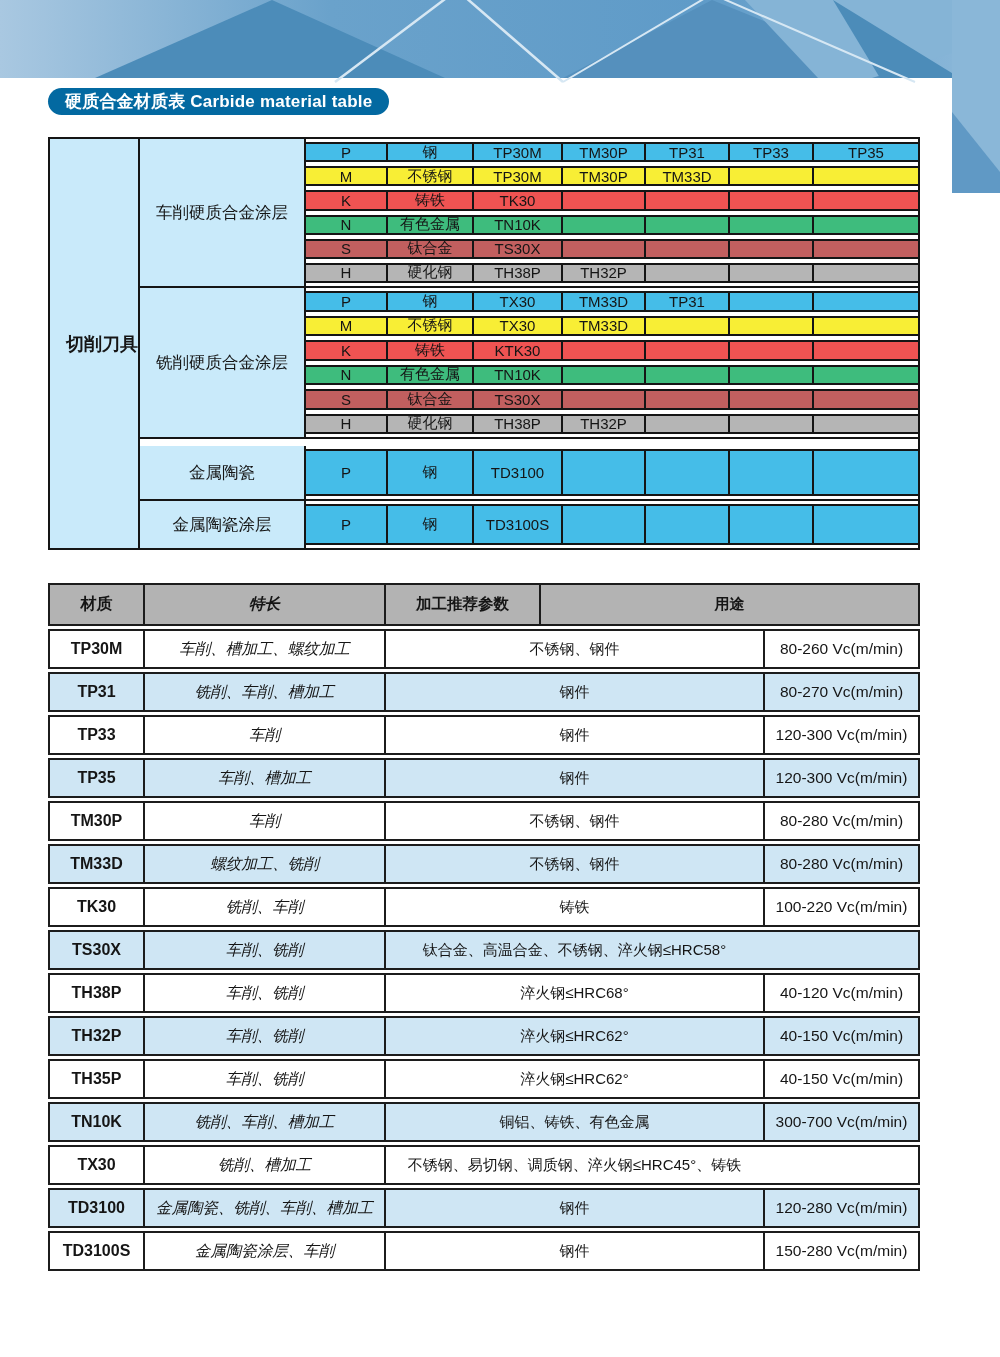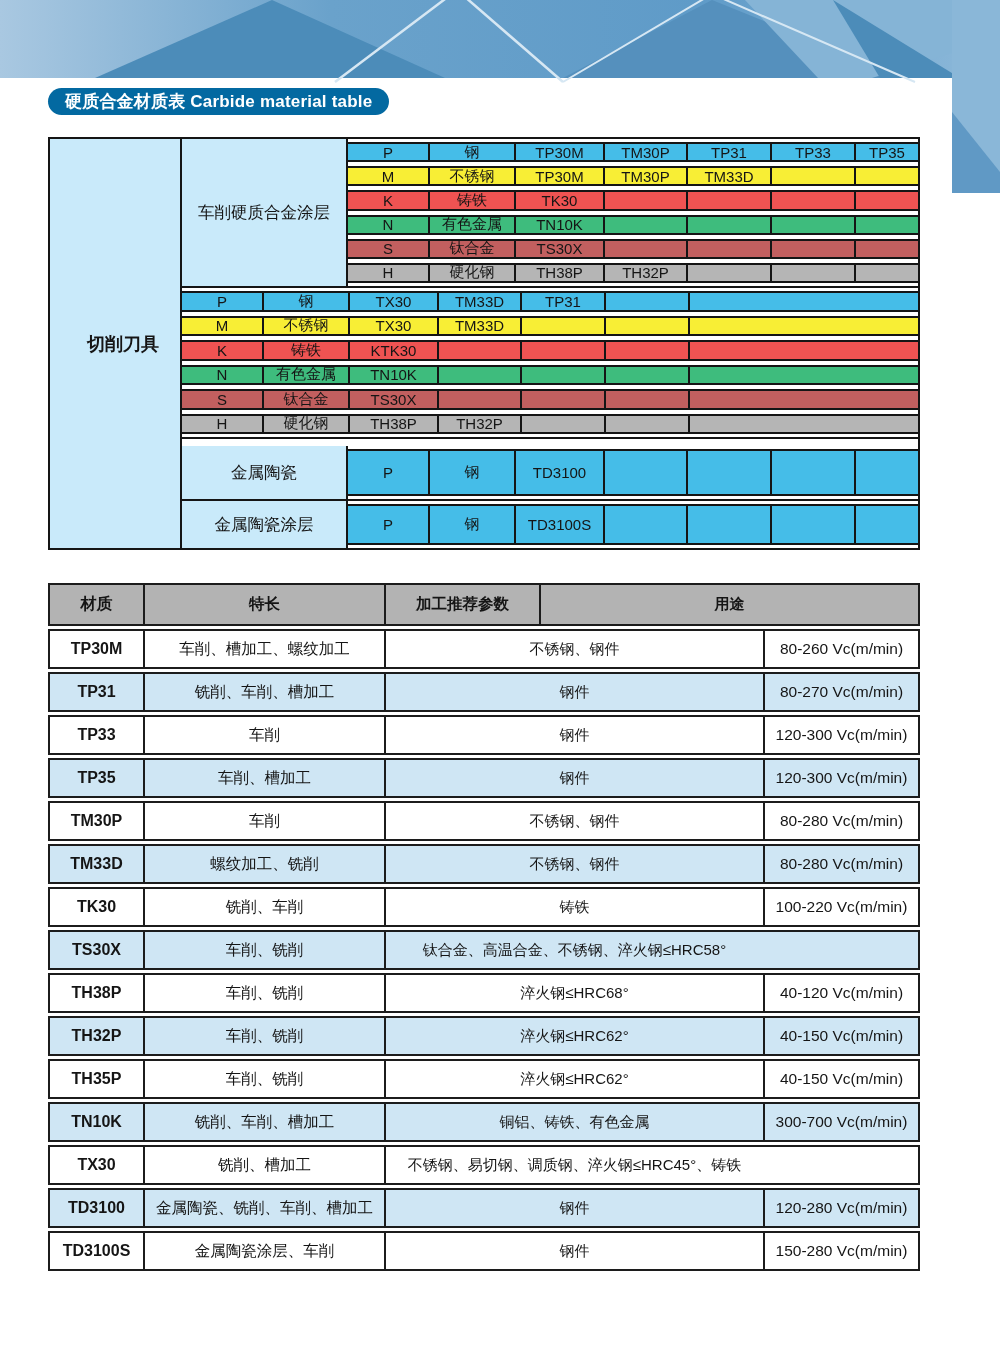--- a/index.html
+++ b/index.html
@@ -10,21 +10,21 @@
   .banner{position:absolute;top:0;left:0;width:1000px;height:196px;}
 
   
   .title-pill{position:absolute;left:48px;top:88px;height:27px;background:#0369a1;
       border-radius:14px;color:#fff;font-weight:bold;font-size:17px;
       display:flex;align-items:center;padding:0 17px;letter-spacing:.2px;}
 
   
   .matrix{position:absolute;left:48px;top:137px;width:872px;height:413px;
       border:2.5px solid #151515;box-sizing:border-box;display:flex;background:#fff;}
-  .m-root{width:132px;flex:none;background:#c9eafa;border-right:2px solid #151515;
+  .m-root{width:90px;flex:none;background:#c9eafa;border-right:2px solid #151515;
       display:flex;align-items:center;justify-content:center;font-weight:bold;font-size:18px;box-sizing:border-box;padding-left:16px;}
   .m-sections{flex:1;display:flex;flex-direction:column;}
   .m-section{display:flex;box-sizing:border-box;min-height:0;}
   .m-section:not(:last-child){border-bottom:2px solid #151515;}
   .m-section.sec-0{height:149px;}
   .m-section.sec-1{height:151px;}
   .m-section.sec-2{height:55px;margin-top:7px;}
   .m-section.sec-3{flex:1;}
   .m-label{width:166px;flex:none;background:#c9eafa;border-right:2px solid #151515;
       display:flex;align-items:center;justify-content:center;font-weight:normal;font-size:16.5px;box-sizing:border-box;}
@@ -46,21 +46,21 @@
   .spec{position:absolute;left:48px;top:583px;width:872px;}
   .s-row{display:flex;height:40px;border:2.5px solid #1c1c1c;box-sizing:border-box;
       background:#fff;margin-bottom:3px;}
   .s-row.header{height:43px;background:#b3b3b3;font-weight:bold;}
   .s-rows .s-row:nth-child(even){background:#cfe6f4;}
   .s-cell{display:flex;align-items:center;justify-content:center;font-size:15.5px;
       box-sizing:border-box;overflow:hidden;white-space:nowrap;}
   .s-cell + .s-cell{border-left:2px solid #1c1c1c;}
   .s-c0{width:93px;flex:none;font-weight:bold;font-size:16px;}
   .s-row.header .s-c0{font-size:16px;}
-  .s-c1{width:241px;flex:none;}
+  .s-c1{width:241px;flex:none;font-style:italic;}
   .s-c2{width:379px;flex:none;font-size:15px;}
   .s-c3{flex:1;font-size:15.5px;}
 </style>
 </head>
 <body>
 
 <div class="page">
 
   <svg class="banner" width="1000" height="196" viewBox="0 0 1000 196" aria-hidden="true">
     <defs>
@@ -140,20 +140,21 @@
               <div class="m-cell mc1">硬化钢</div>
               <div class="m-cell mc2">TH38P</div>
               <div class="m-cell mc3">TH32P</div>
               <div class="m-cell mc4"></div>
               <div class="m-cell mc5"></div>
               <div class="m-cell mc6"></div>
             </div>
           </div>
         </div>
         <div class="m-section sec-1">
+          <div class="m-label">铣削硬质合金涂层</div>
           <div class="m-rows">
             <div class="m-row" style="background: rgb(69, 189, 232);">
               <div class="m-cell mc0">P</div>
               <div class="m-cell mc1">钢</div>
               <div class="m-cell mc2">TX30</div>
               <div class="m-cell mc3">TM33D</div>
               <div class="m-cell mc4">TP31</div>
               <div class="m-cell mc5"></div>
               <div class="m-cell mc6"></div>
             </div>

